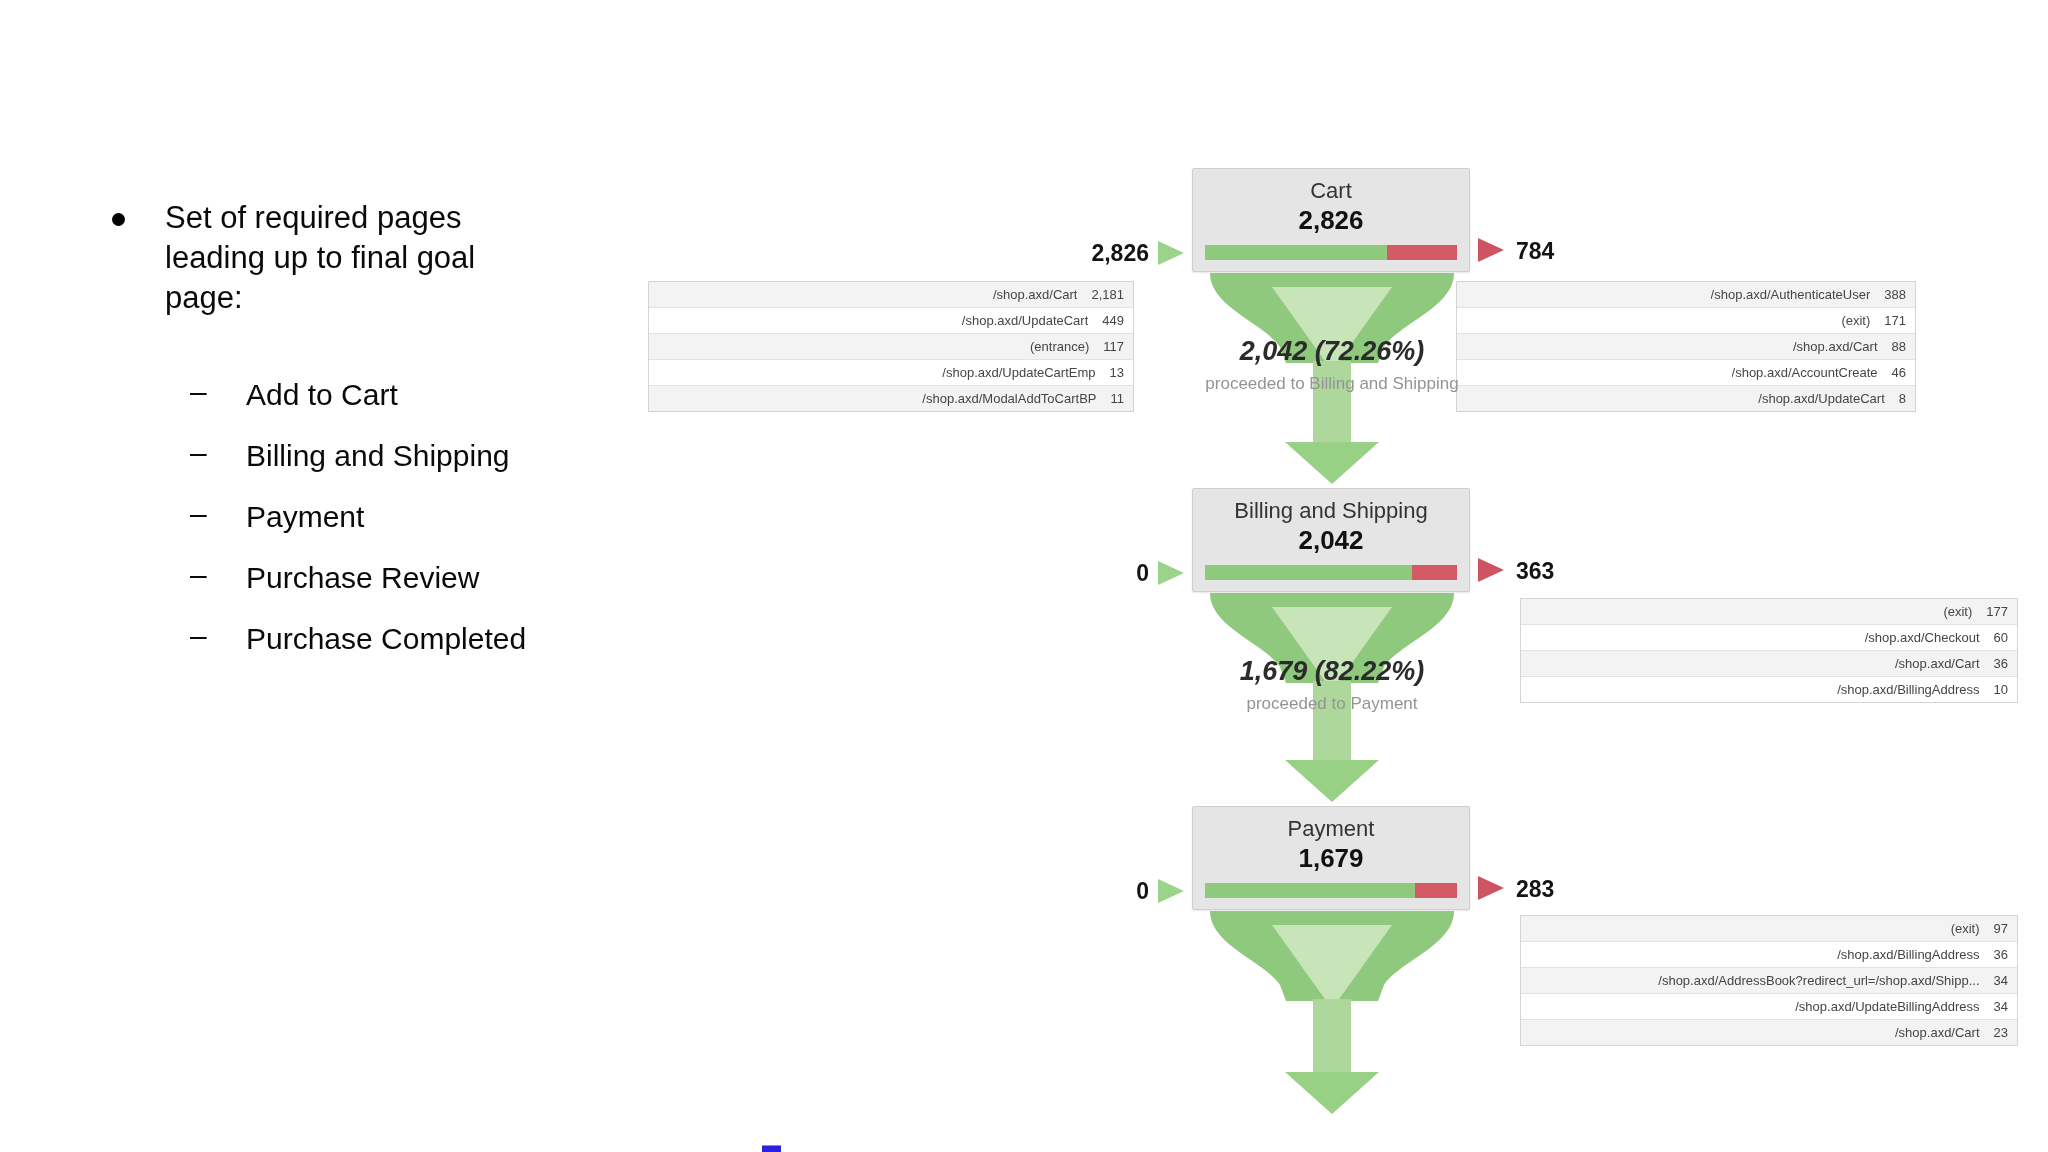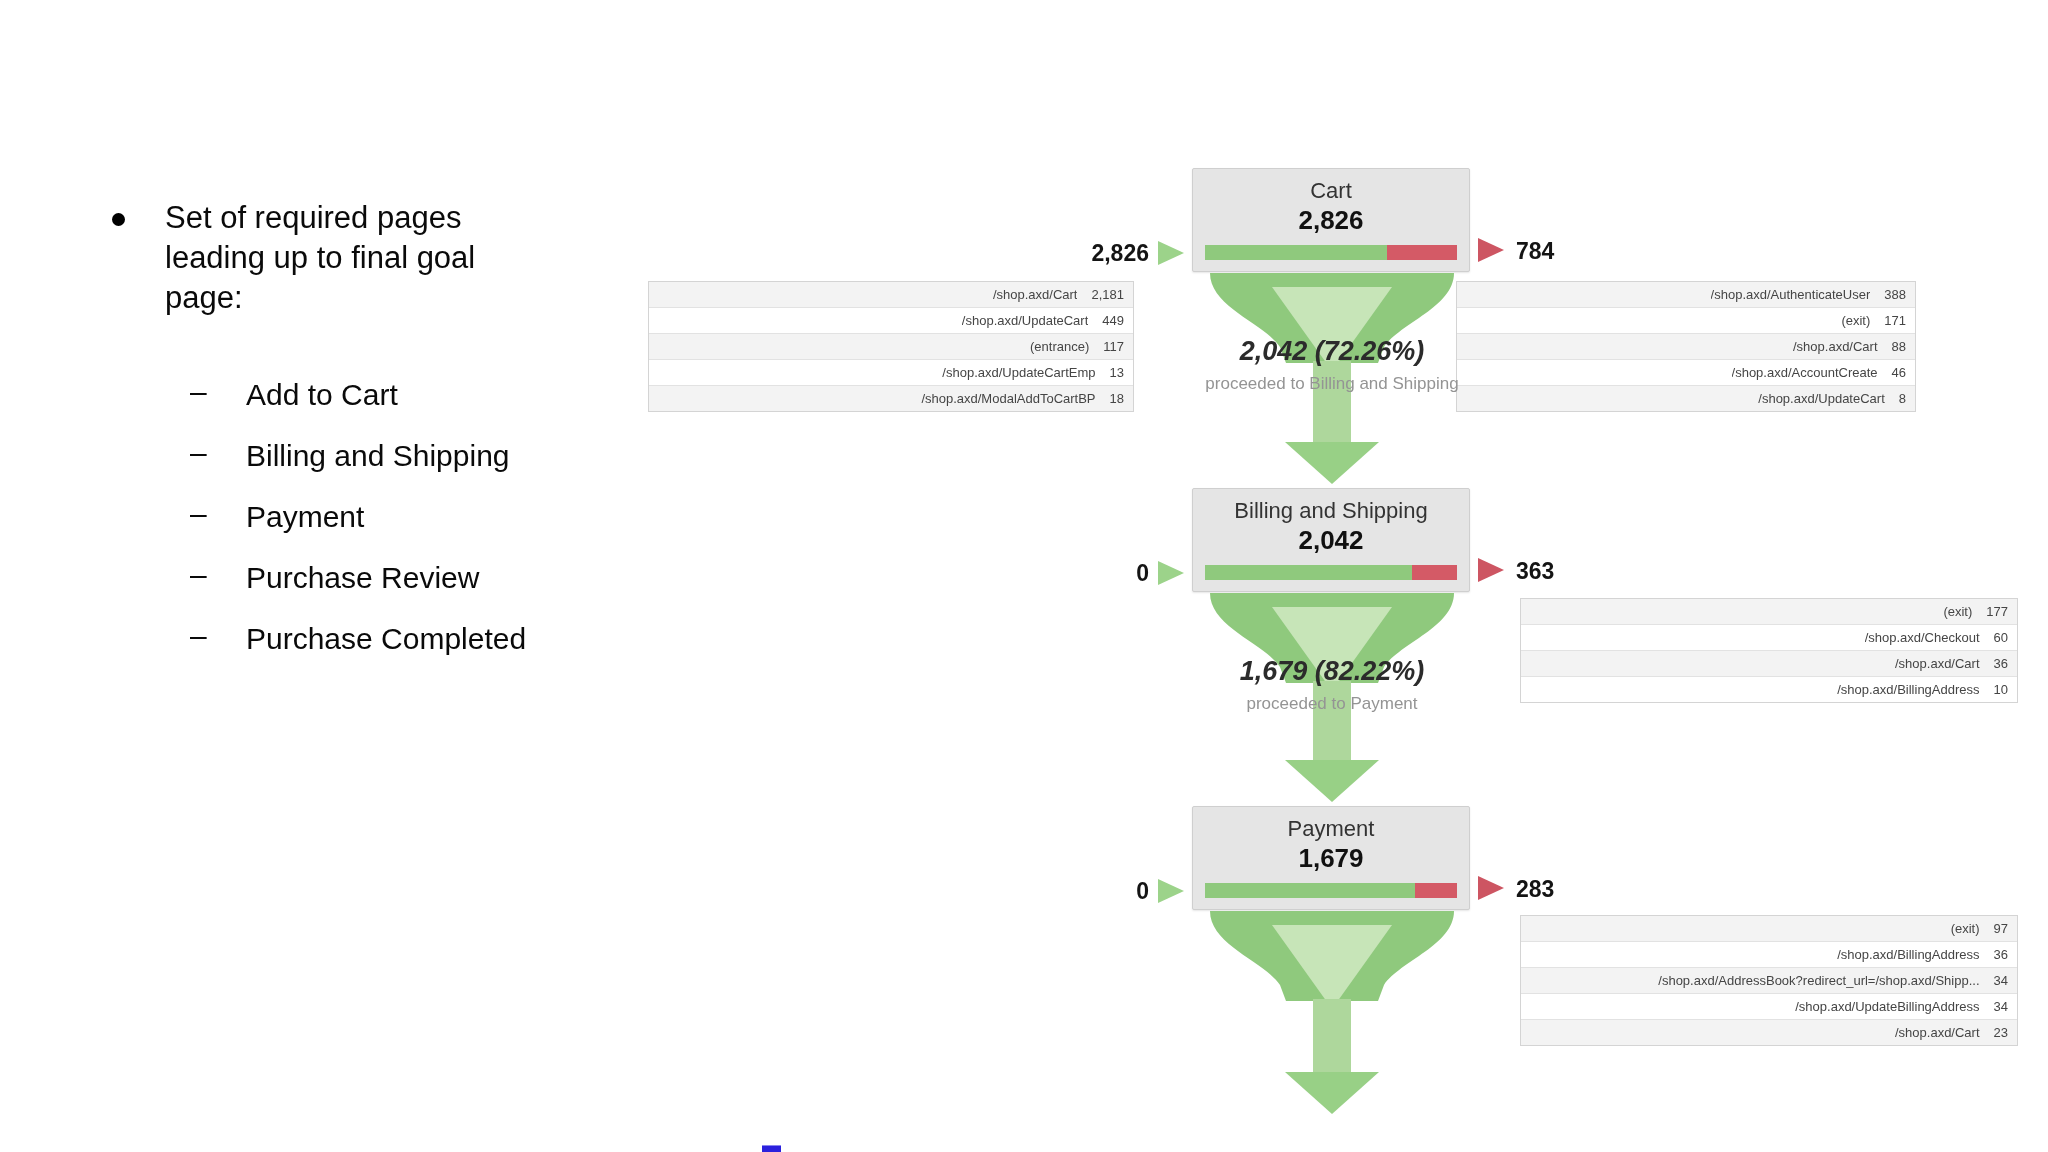--- a/index.html
+++ b/index.html
@@ -135,21 +135,21 @@
     <div class="ga-row">
         <span class="cell-label">(entrance)</span>
         <span class="cell-value">117</span>
       </div>
     <div class="ga-row">
         <span class="cell-label">/shop.axd/UpdateCartEmp</span>
         <span class="cell-value">13</span>
       </div>
     <div class="ga-row">
         <span class="cell-label">/shop.axd/ModalAddToCartBP</span>
-        <span class="cell-value">18</span>
+        <span class="cell-value">11</span>
       </div>
   </div>
 
   <div class="ga-table" style="left:1444px; top:281px; width:460px;margin-left:12px;">
     <div class="ga-row">
         <span class="cell-label">/shop.axd/AuthenticateUser</span>
         <span class="cell-value">388</span>
       </div>
     <div class="ga-row">
         <span class="cell-label">(exit)</span>

